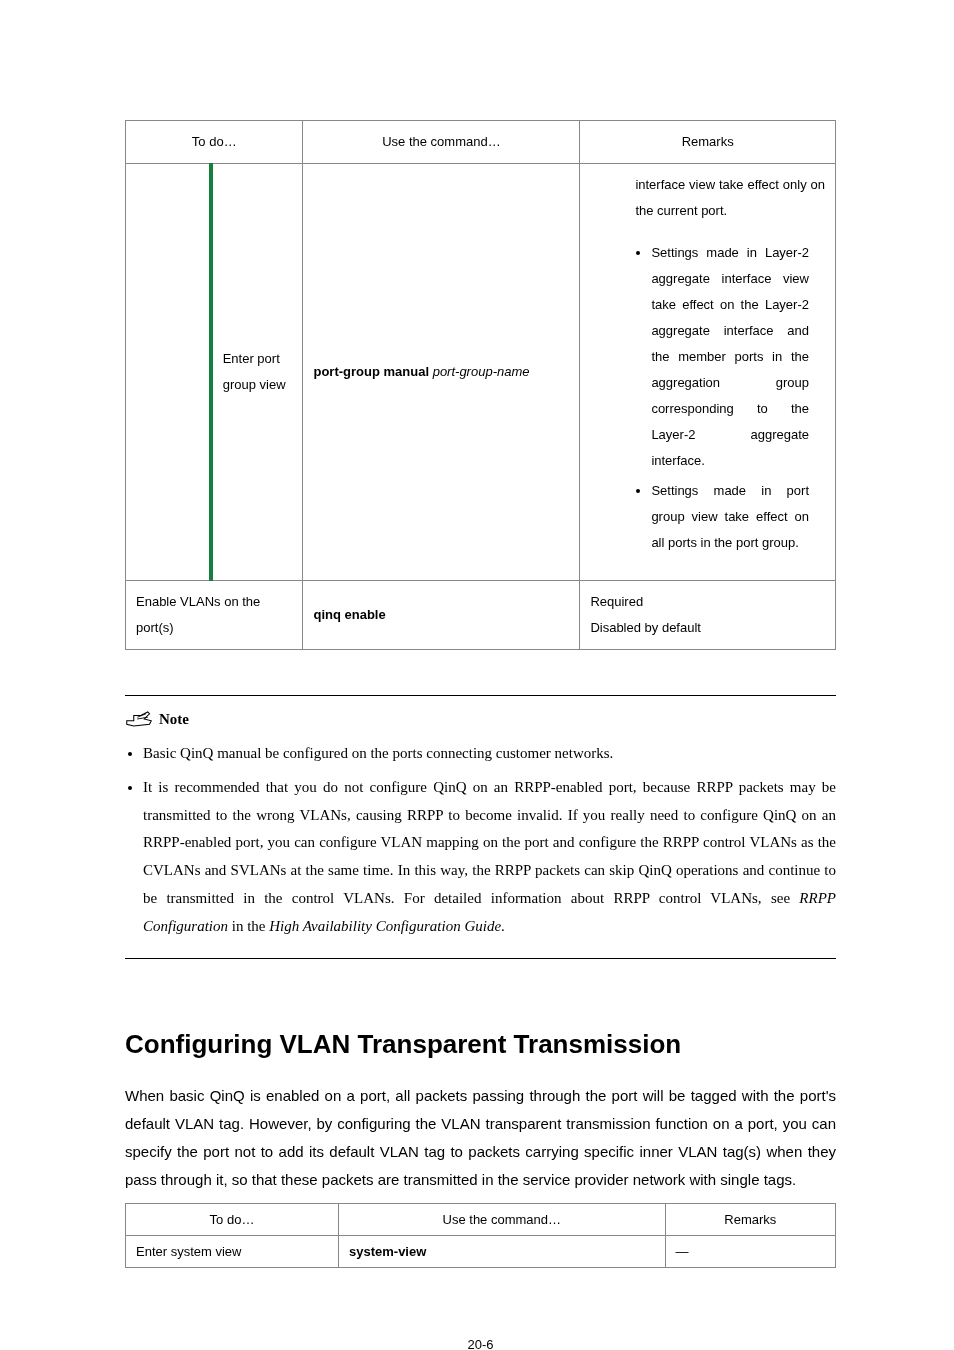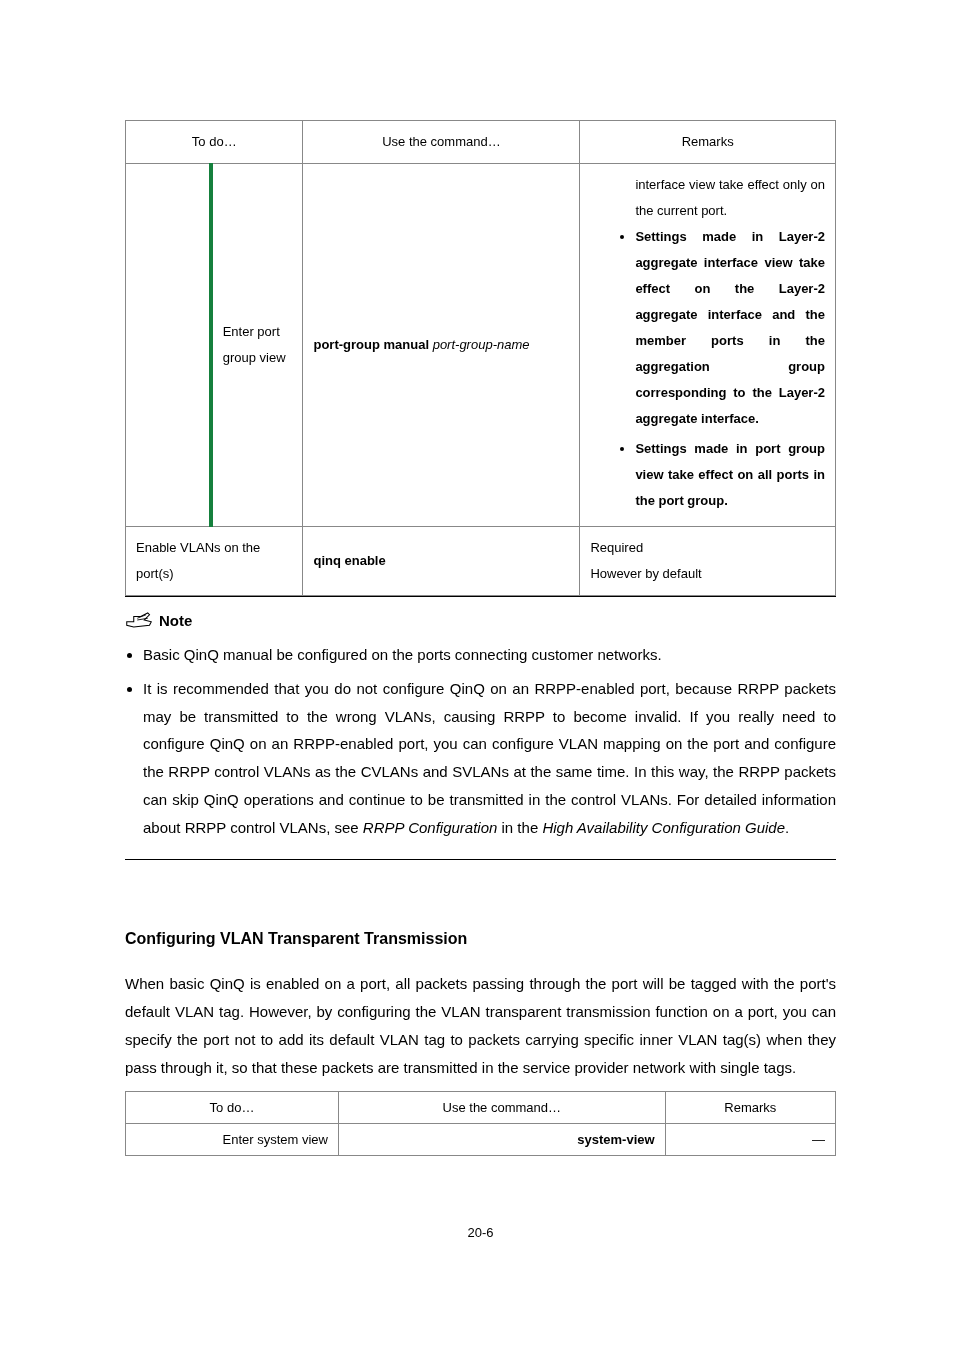--- a/index.html
+++ b/index.html
@@ -26,30 +26,31 @@
     vertical-align: middle;
     text-align: left;
     line-height: 2.0;
   }
   table.main th {
     font-weight: normal;
     text-align: center;
     background: #fff;
   }
   ul.inner {
-    margin: 0;
+    margin: 16px;
     padding-left: 16px;
-    font-weight: bold;
   }
   ul.inner li {
     margin-bottom: 4px;
     text-align: justify;
     line-height: 2.0;
   }
   .note-block {
+    margin-top: 45px;
+    font-family: Liberation Serif, serif;
   }
   .note-rule {
     border-top: 1px solid #000;
     margin: 0 0 18px 0;
   }
   .note-header {
     display: flex;
     align-items: center;
     gap: 6px;
     margin-bottom: 10px;
@@ -64,40 +65,40 @@
     padding-left: 18px;
     font-size: 15px;
   }
   ul.note-list li {
     margin-bottom: 6px;
     text-align: justify;
     line-height: 1.85;
   }
   .section-heading {
     font-weight: bold;
-    font-size: 16px;
+    font-size: 26px;
     margin-top: 70px;
     margin-bottom: 22px;
   }
   .body-para {
     font-size: 15px;
     text-align: justify;
     line-height: 1.85;
     margin: 0 0 10px 0;
   }
   table.small {
     width: 100%;
     border-collapse: collapse;
     font-size: 13px;
     margin-top: 6px;
   }
   table.small th, table.small td {
     border: 1px solid #888;
     padding: 8px 10px;
-    text-align: right;
+    text-align: left;
   }
   table.small th {
     text-align: center;
     font-weight: normal;
   }
   .page-num {
     text-align: center;
     font-size: 13px;
     margin-top: 69px;
   }
@@ -139,21 +140,21 @@
             <li>Settings made in Layer-2 aggregate interface view take effect on the Layer-2 aggregate interface and the member ports in the aggregation group corresponding to the Layer-2 aggregate interface.</li>
             <li>Settings made in port group view take effect on all ports in the port group.</li>
           </ul>
         </td>
       </tr>
       <tr>
         <td colspan="2">Enable VLANs on the port(s)</td>
         <td style="font-weight:bold">qinq enable</td>
         <td>
           <div>Required</div>
-          <div>However by default</div>
+          <div>Disabled by default</div>
         </td>
       </tr>
     </tbody>
   </table>
 
   <div class="note-block">
     <div class="note-rule"></div>
     <div class="note-header">
       <svg class="hand-icon" viewBox="0 0 32 24">
         <path d="M2 14 L10 14 L10 8 L18 8 L26 4 L28 6 L22 12 L30 14 L28 18 L10 20 L2 18 Z" fill="none" stroke="#000" stroke-width="1.2"></path>

